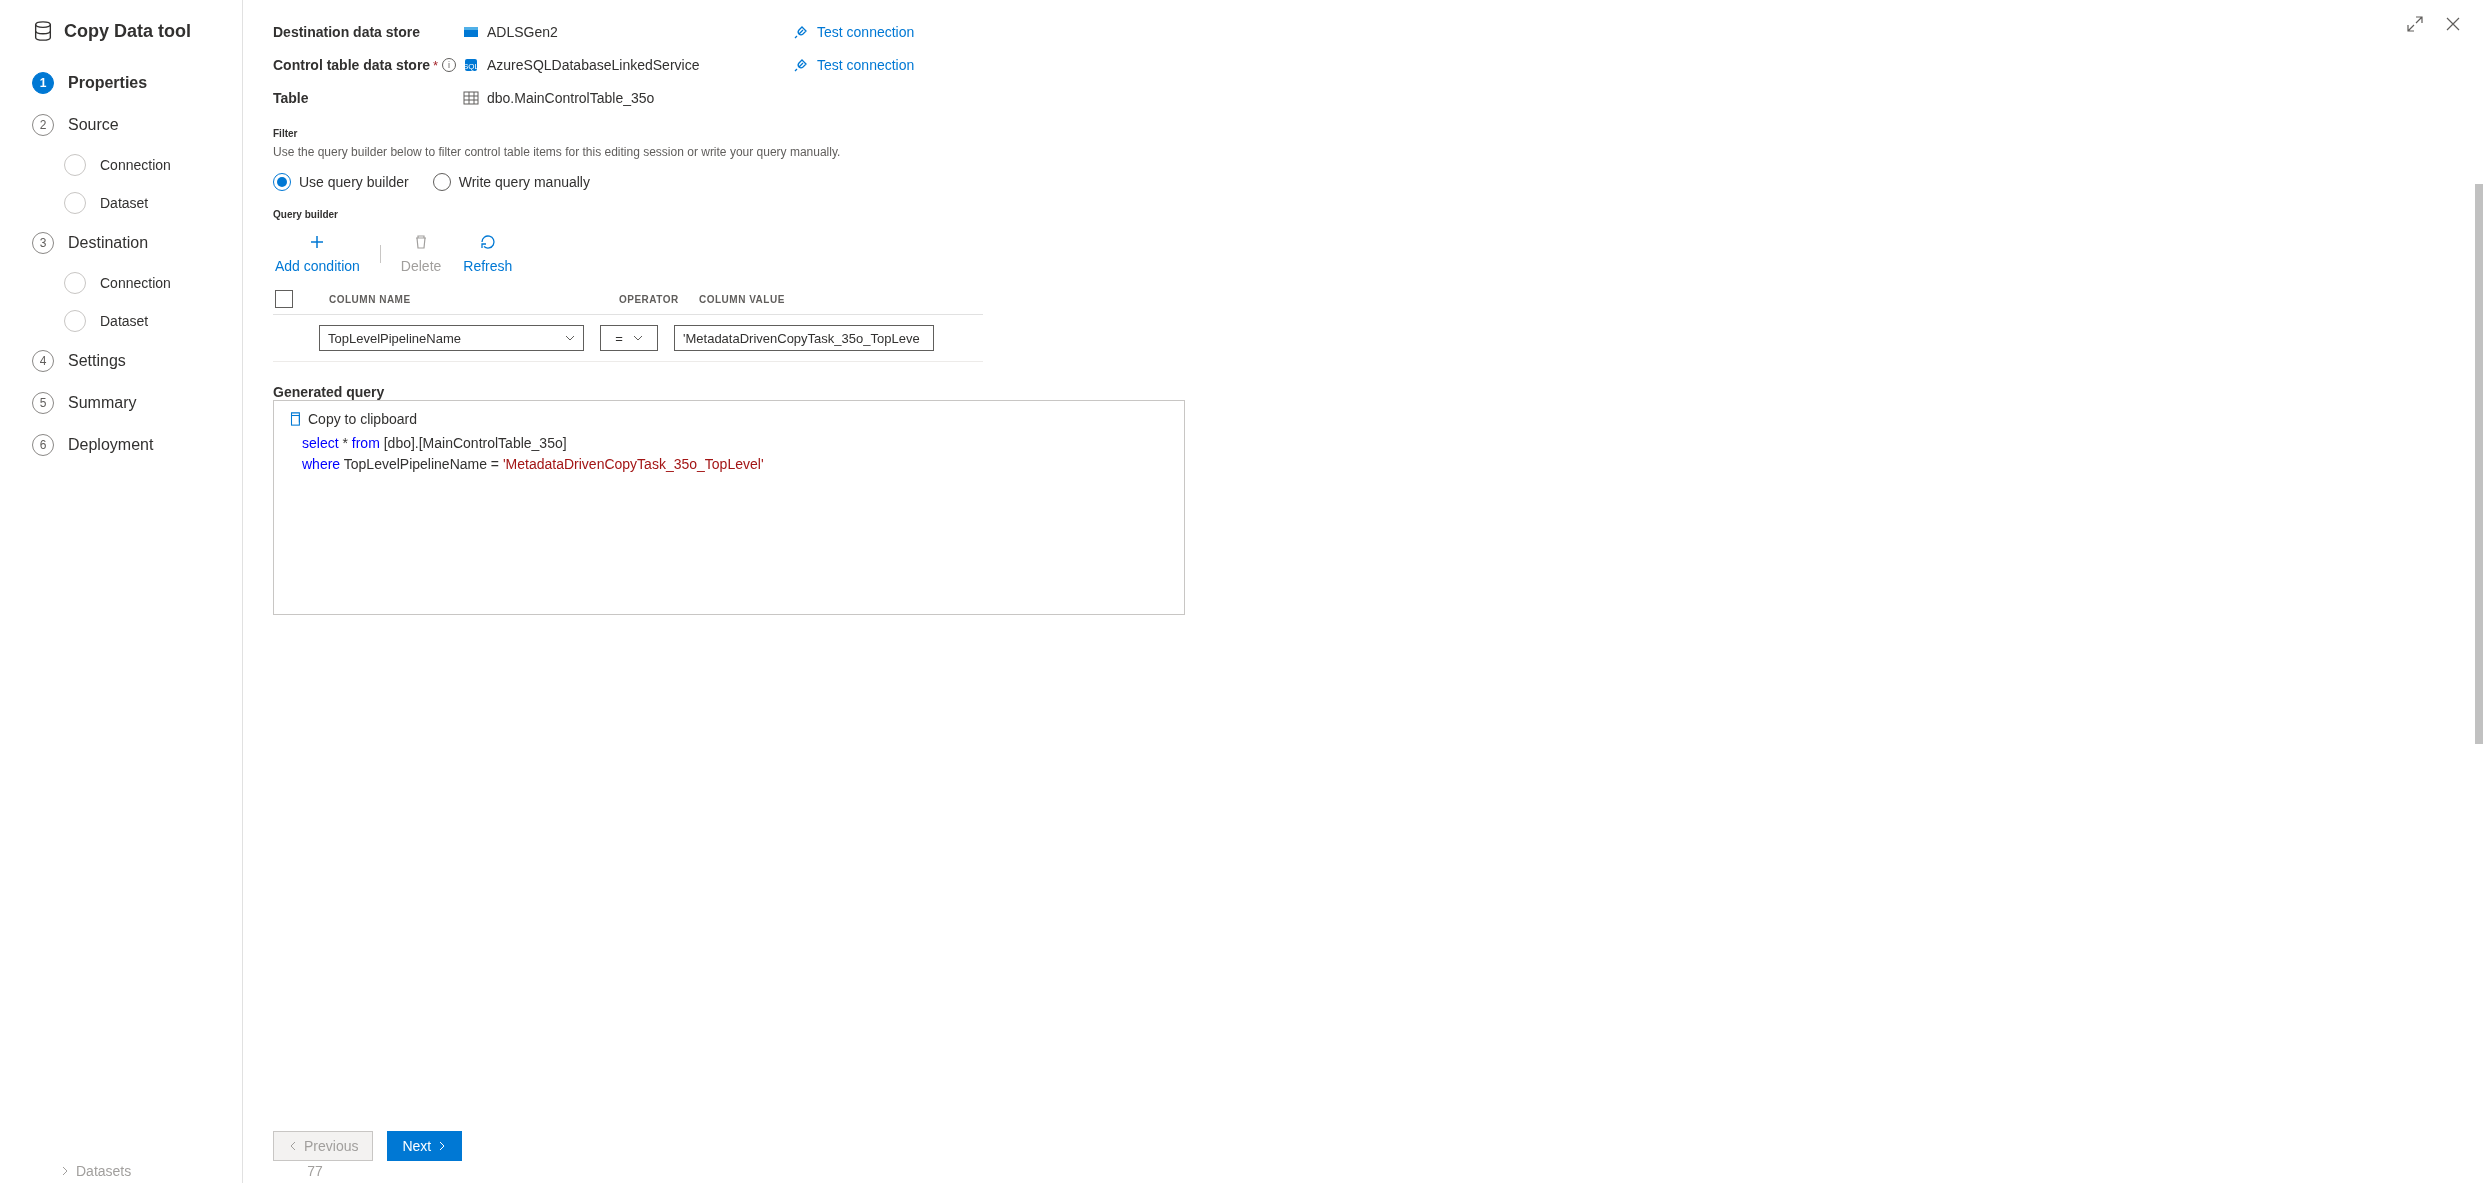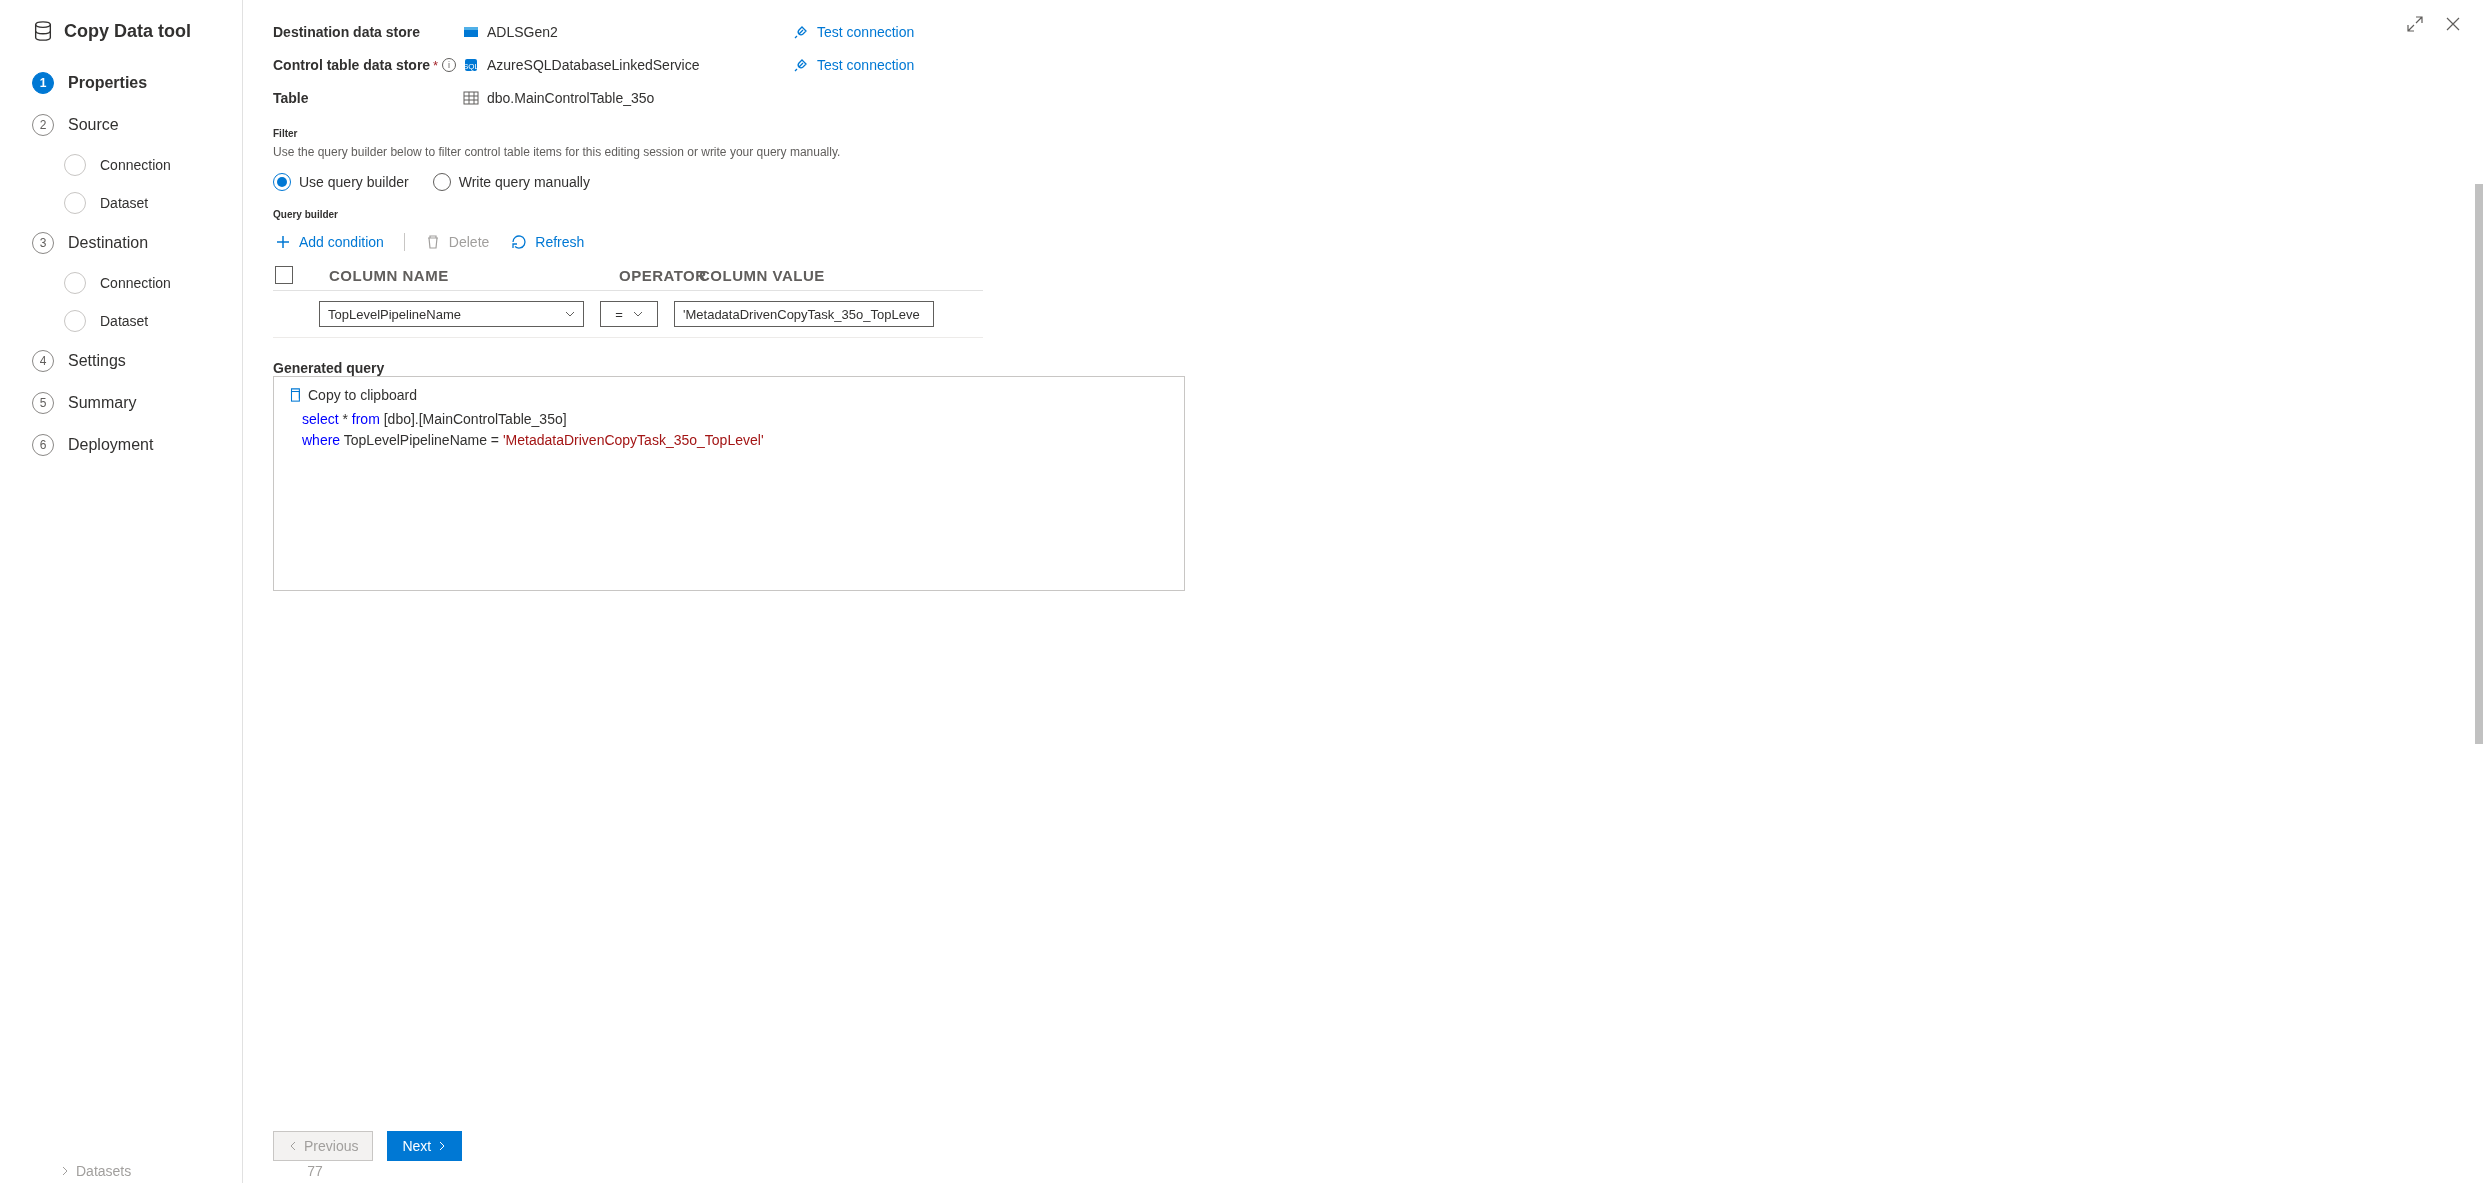--- a/index.html
+++ b/index.html
@@ -37,28 +37,28 @@
     .section-head { font-weight: 600; font-size: 10px; margin-top: 14px; }
     .section-sub { color: #605e5c; font-size: 12px; margin: 6px 0 14px 0; }
 
     .radio-row { display: flex; gap: 24px; align-items: center; margin-bottom: 18px; }
     .radio { display: flex; align-items: center; gap: 8px; cursor: pointer; }
     .radio .r-outer { width: 18px; height: 18px; border-radius: 50%; border: 1px solid #605e5c; display:flex;align-items:center;justify-content:center; }
     .radio.sel .r-outer { border-color: #0078d4; }
     .radio.sel .r-inner { width: 10px; height: 10px; border-radius: 50%; background:#0078d4; }
 
     .toolbar { display: flex; align-items: center; gap: 18px; margin-top: 10px; margin-bottom: 6px; }
-    .toolbar-btn { display: flex; align-items: center; gap: 8px; color: #0078d4; cursor: pointer; padding: 4px 2px; }
+    .toolbar-btn { display: flex; align-items: center; gap: 8px; color: #0078d4; cursor: pointer; padding: 4px 2px; flex-direction: column; }
     .toolbar-btn.disabled { color: #a19f9d; cursor: default; }
     .toolbar-sep { width: 1px; height: 18px; background: #c8c6c4; }
     .toolbar-btn svg { width: 16px; height: 16px; }
 
     .qb-head { display: flex; align-items: center; gap: 20px; padding: 6px 0; border-bottom: 1px solid #e1e1e1; }
     .qb-head .chk { width: 18px; height: 18px; border: 1px solid #605e5c; margin-left: 2px; margin-right: 16px; }
-    .qb-head .h { font-size: 15px; letter-spacing: 0.5px; color: #605e5c; font-weight: 600; }
+    .qb-head .h { font-size: 10px; letter-spacing: 0.5px; color: #605e5c; font-weight: 600; }
     .h-col { width: 270px; }
     .h-op { width: 60px; }
 
     .qb-row { display: flex; align-items: center; gap: 16px; padding: 10px 0 10px 46px; border-bottom: 1px solid #edebe9; }
     .dropdown { border: 1px solid #605e5c; height: 26px; display:flex; align-items:center; justify-content:space-between; padding: 0 8px; font-size: 13px; background:#fff; }
     .dd-col { width: 265px; }
     .dd-op { width: 58px; justify-content:center; gap:10px; }
     .dd-val { width: 260px; }
     .chev { width:10px;height:10px; }
 

